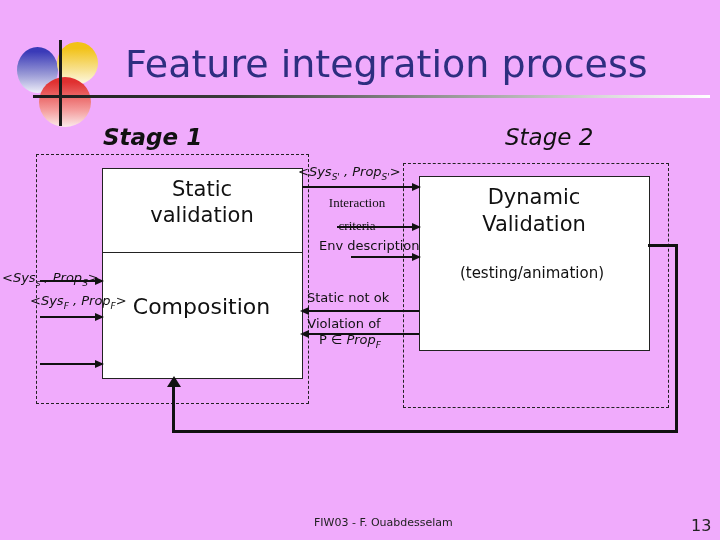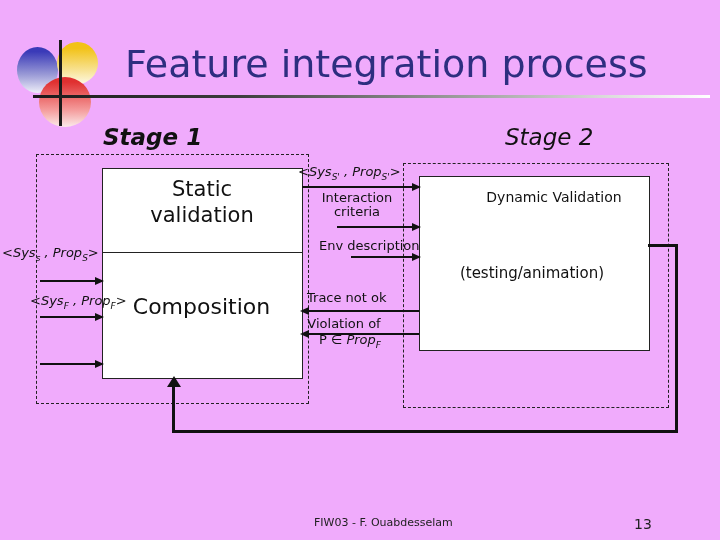--- a/index.html
+++ b/index.html
@@ -24,49 +24,49 @@
   .region1{left:36px;top:154px;width:271px;height:248px;}
   .region2{left:403px;top:163px;width:264px;height:243px;}
   
   .solidbox{position:absolute;border:1px solid #222;background:#fff;}
   .mainbox{left:102px;top:168px;width:199px;height:209px;}
   .dynbox{left:419px;top:176px;width:229px;height:173px;}
   .boxdivider{left:102px;top:252px;width:201px;height:1px;background:#222;}
   .boxlabel{position:absolute;text-align:center;color:#111;}
   .static-label{left:132px;top:176px;width:140px;font-size:21px;line-height:26px;}
   .composition-label{left:102px;top:294px;width:199px;font-size:22px;}
-  .dynamic-label{left:484px;top:184px;width:140px;font-size:14px;line-height:27px;}
+  .dynamic-label{left:464px;top:184px;width:140px;font-size:21px;line-height:27px;}
   .testing-label{left:419px;top:264px;width:226px;font-size:15px;}
   
   .harrow{position:absolute;height:2px;background:#111;}
   .harrow.r::after{content:"";position:absolute;right:-2px;top:-3px;width:0;height:0;
     border-left:9px solid #111;border-top:4px solid transparent;border-bottom:4px solid transparent;}
   .harrow.l::before{content:"";position:absolute;left:-2px;top:-3px;width:0;height:0;
     border-right:9px solid #111;border-top:4px solid transparent;border-bottom:4px solid transparent;}
   
   .fb{position:absolute;background:#111;}
   .fb-head{position:absolute;left:167px;top:376px;width:0;height:0;
     border-left:7px solid transparent;border-right:7px solid transparent;border-bottom:11px solid #111;}
   
   .lbl{position:absolute;font-size:13px;color:#111;white-space:nowrap;text-align:center;}
   .ital{font-style:italic;}
   .lbl sub{font-size:9px;}
-  .wrap{white-space:normal;text-align:center;line-height:14px;}
+  .wrap{white-space:normal;text-align:center;line-height:23px;font-family:Liberation Serif, serif;}
   .interaction{left:315px;top:191px;width:84px;}
   .envdesc{left:311px;top:238px;margin-left:8px;}
   .trace{left:307px;top:290px;}
   .violation{left:307px;top:316px;line-height:16px;}
   .violation .l2{padding-left:12px;}
   .sys-sprime{left:298px;top:164px;}
-  .sys-s{left:2px;top:245px;}
+  .sys-s{left:2px;top:270px;}
   .sys-f{left:2px;top:293px;margin-left:28px;}
   .compcrit{left:5px;top:322px;width:95px;}
   
   .footer{left:314px;top:516px;font-size:11px;color:#222;white-space:nowrap;}
-  .pagenum{left:634px;top:516px;font-size:14px;color:#222;}
+  .pagenum{left:691px;top:516px;font-size:16px;color:#222;}
 </style>
 </head>
 <body>
 
 <div id="slide">
 
   <div class="ellipse logo-blue"></div>
   <div class="ellipse logo-yellow"></div>
   <div class="ellipse logo-red"></div>
   <div class="abs cross-v"></div>
@@ -103,21 +103,21 @@
   <div class="fb" style="left:648px;top:244px;width:30px;height:3px;"></div>
   <div class="fb" style="left:675px;top:244px;width:3px;height:189px;"></div>
   <div class="fb" style="left:172px;top:430px;width:506px;height:3px;"></div>
   <div class="fb" style="left:172px;top:386px;width:3px;height:46px;"></div>
   <div class="fb-head"></div>
 
   <div class="lbl ital sys-sprime"><span>&lt;Sys</span><sub>S'</sub><span> , Prop</span><sub>S'</sub><span>&gt;</span></div>
 
   <div class="lbl wrap interaction">Interaction criteria</div>
   <div class="lbl envdesc">Env description</div>
-  <div class="lbl trace">Trace not ok</div>
+  <div class="lbl trace">Static not ok</div>
 
   <div class="lbl violation">
     <div>Violation of</div>
     <div class="l2"><span>P ∈ </span><span class="ital">Prop</span><sub class="ital">F</sub></div>
   </div>
 
   <div class="lbl ital sys-s"><span>&lt;Sys</span><sub>s</sub><span> , Prop</span><sub>S</sub><span>&gt;</span></div>
 
   <div class="lbl ital sys-f"><span>&lt;Sys</span><sub>F</sub><span> , Prop</span><sub>F</sub><span>&gt;</span></div>
 

